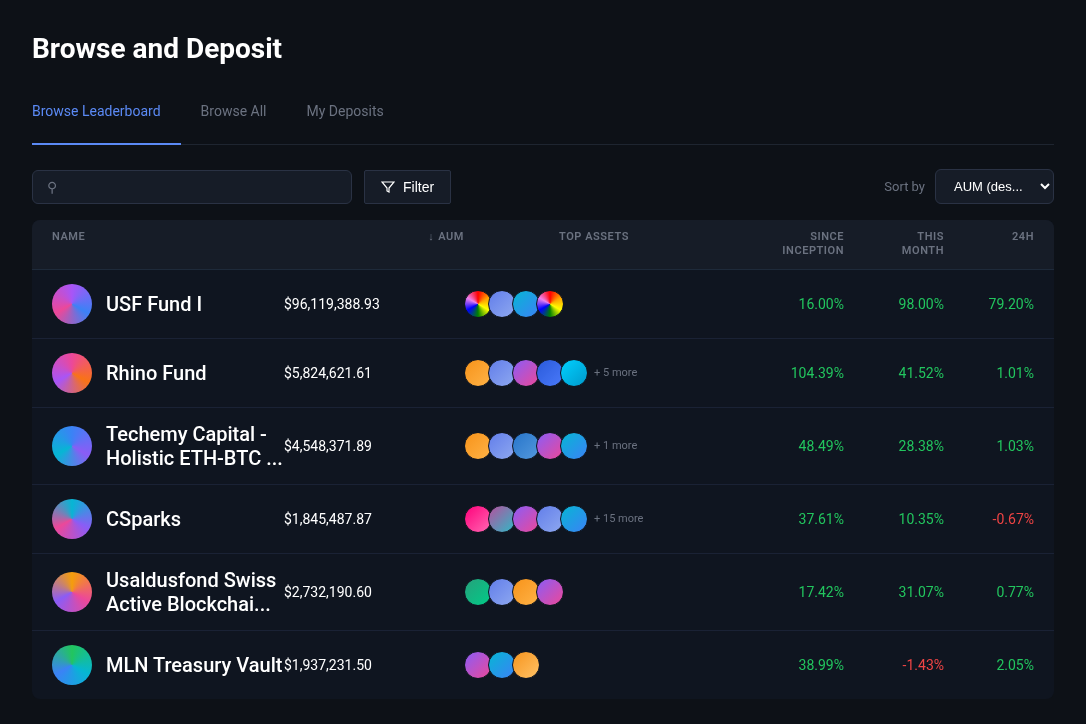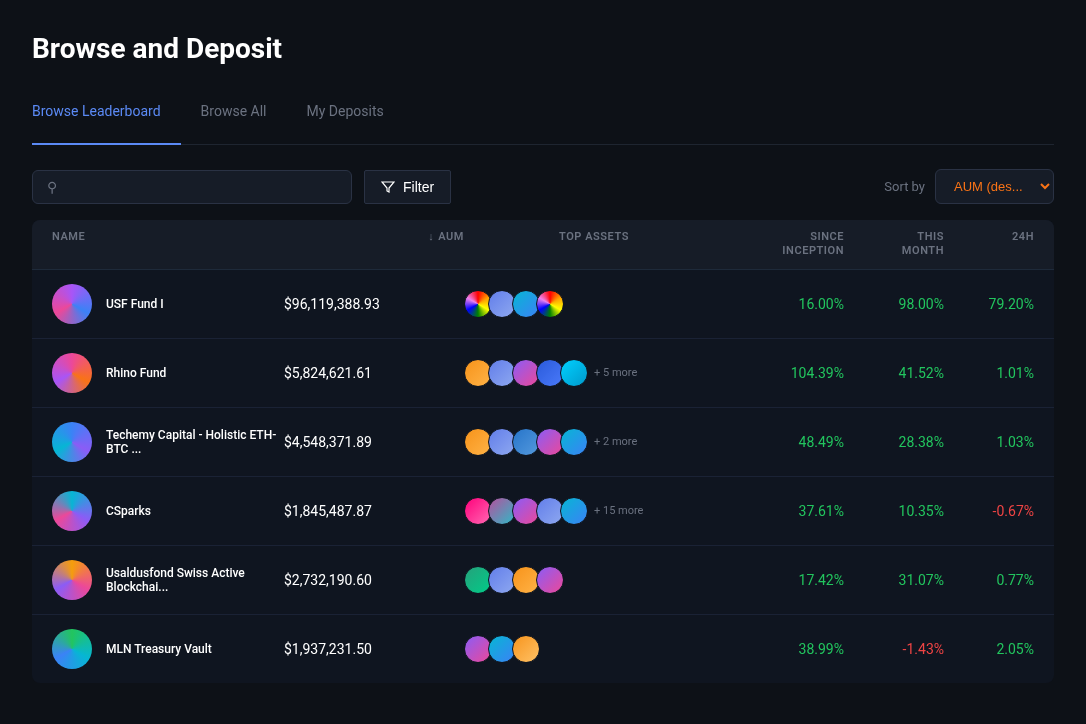--- a/index.html
+++ b/index.html
@@ -109,21 +109,21 @@
     .sort-label {
       font-size: 13px;
       color: #6b7280;
     }
 
     .sort-select {
       background: #161c27;
       border: 1px solid #2a3244;
       border-radius: 6px;
       padding: 8px 14px;
-      color: #f97316;
+      color: #ffffff;
       font-size: 13px;
       cursor: pointer;
     }
 
     .table-container {
       width: 100%;
       border-radius: 8px;
       overflow: hidden;
       background: #0f1520;
     }
@@ -179,21 +179,21 @@
 
     .fund-avatar {
       width: 40px;
       height: 40px;
       border-radius: 50%;
       flex-shrink: 0;
       overflow: hidden;
     }
 
     .fund-name {
-      font-size: 12px;
+      font-size: 20px;
       font-weight: 500;
       color: #ffffff;
     }
 
     .aum-cell {
       text-align: left;
       font-size: 14px;
       color: #ffffff;
     }
 
@@ -366,21 +366,21 @@
       </div>
       <div class="aum-cell">$4,548,371.89</div>
       <div class="assets-cell">
         <div class="asset-icons">
           <div class="asset-icon coin-btc"></div>
           <div class="asset-icon coin-eth"></div>
           <div class="asset-icon coin-usdc"></div>
           <div class="asset-icon coin-generic1"></div>
           <div class="asset-icon coin-generic2"></div>
         </div>
-        <span class="more-badge">+ 2 more</span>
+        <span class="more-badge">+ 1 more</span>
       </div>
       <div class="perf-cell positive">48.49%</div>
       <div class="perf-cell positive">28.38%</div>
       <div class="perf-cell positive">1.03%</div>
     </div>
 
     <div class="table-row">
       <div class="fund-name-cell">
         <div class="fund-avatar avatar-csparks"></div>
         <span class="fund-name">CSparks</span>

